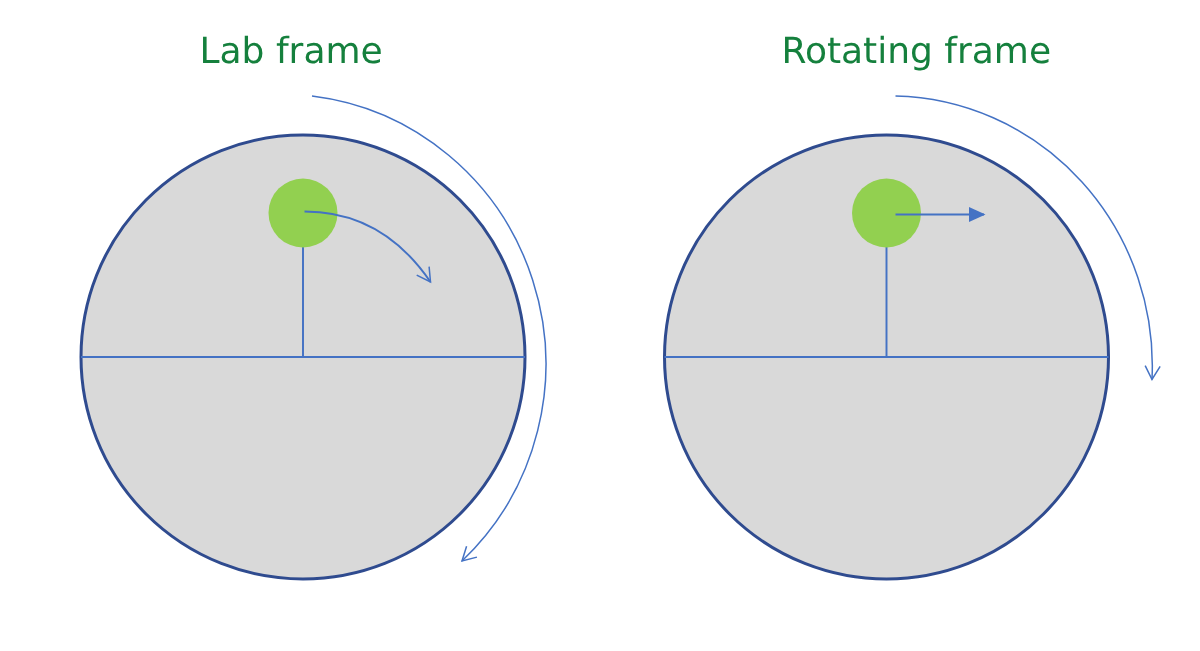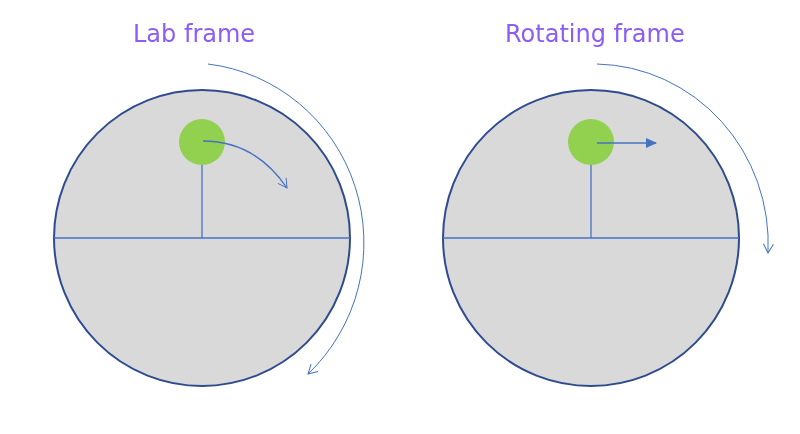--- a/index.html
+++ b/index.html
@@ -1,19 +1,19 @@
 <!DOCTYPE html>
 <html><head>
 <meta charset="utf-8">
 <style>
   html, body { margin:0; padding:0; background:#ffffff; }
   body { width:800px; height:434px; position:relative; overflow:hidden; font-family:"DejaVu Sans", sans-serif; }
-  .title { position:absolute; top:20px; font-size:24px; color:#8b5cf6; white-space:nowrap; }
+  .title { position:absolute; top:20px; font-size:24px; color:#15803d; white-space:nowrap; }
   #t1 { left:133px; }
-  #t2 { left:505px; }
+  #t2 { left:521px; }
   svg { position:absolute; left:0; top:0; }
 </style>
 </head>
 <body>
 
 <div class="title" id="t1">Lab frame</div>
 <div class="title" id="t2">Rotating frame</div>
 
 <svg width="800" height="434" viewBox="0 0 800 434">
   <defs>

